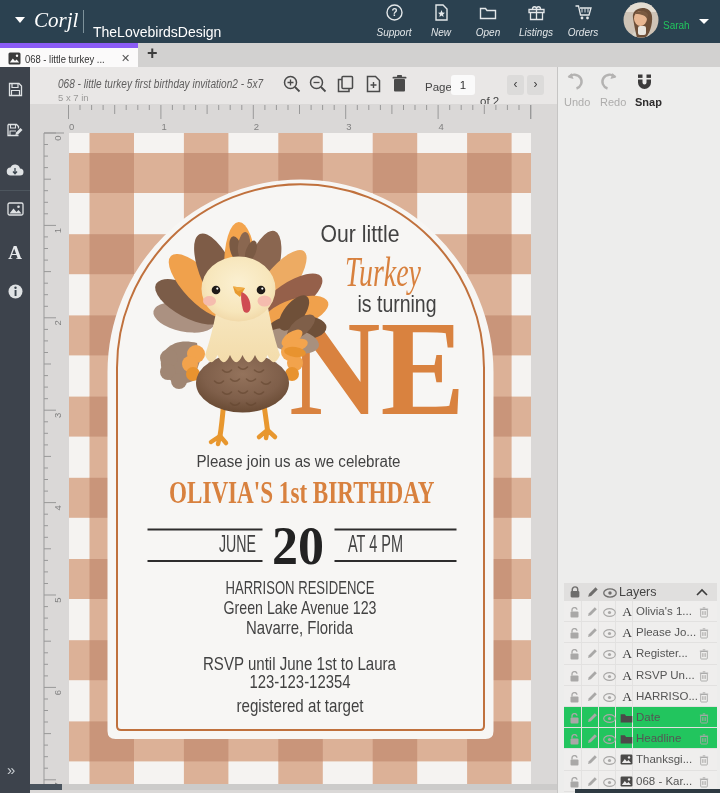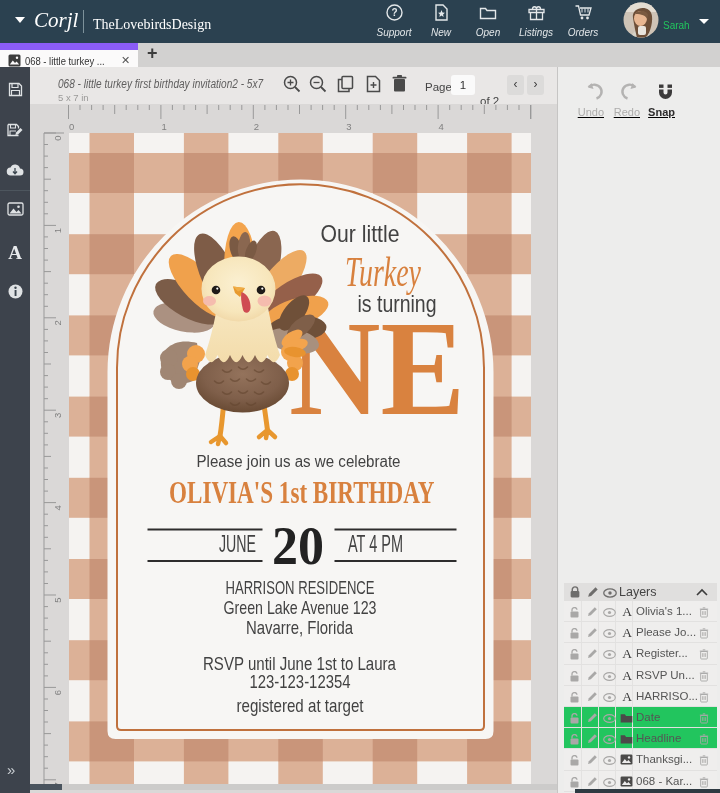--- a/index.html
+++ b/index.html
@@ -2,48 +2,48 @@
 <html><head>
 <meta charset="utf-8">
 <style>
 * { margin:0; padding:0; box-sizing:border-box; }
 html,body { width:720px; height:793px; overflow:hidden; font-family:"Liberation Sans", sans-serif; }
 #app { position:relative; width:720px; height:793px; background:#dad8d7; }
 #topbar { position:absolute; left:0; top:0; width:720px; height:43px; background:#2b4150; }
 #caret1 { position:absolute; left:15px; top:17px; width:0; height:0; border-left:5px solid transparent; border-right:5px solid transparent; border-top:6px solid #fff; }
 #logo { position:absolute; left:32px; top:4px; }
 #logosep { position:absolute; left:83px; top:10px; width:1px; height:23px; background:#7d919a; }
-#brand { position:absolute; left:93px; top:17px; color:#fff; font-size:14px;font-family:Liberation Serif, serif; }
+#brand { position:absolute; left:93px; top:24px; color:#fff; font-size:14px; }
 .topicon { position:absolute; top:4px; width:48px; text-align:center; color:#e3e7e9; }
 .topicon svg { display:block; margin:0 auto; }
 .topicon .lbl { font-size:10px; margin-top:6px; color:#e3e7e9;font-style:italic; }
 #avatar { position:absolute; left:623px; top:2px; }
 #sarah { position:absolute; left:663px; top:20px; color:#22c55e; font-size:10px; }
 #caret2 { position:absolute; left:699px; top:19px; width:0; height:0; border-left:5px solid transparent; border-right:5px solid transparent; border-top:5.5px solid #fff; }
 #tabbar { position:absolute; left:0; top:43px; width:720px; height:24px; background:#d2d1d0; }
-#tab { position:absolute; left:0; top:0; width:138px; height:24px; background:#fbfafa; border-top:7px solid #8b5cf6; }
+#tab { position:absolute; left:0; top:0; width:138px; height:24px; background:#fbfafa; border-top:5px solid #8b5cf6; }
 #tabtext { position:absolute; left:25px; top:5px; font-size:11.5px; color:#333; white-space:nowrap; transform:scaleX(0.82); transform-origin:0 0; }
 #tabx { position:absolute; left:121px; top:4px; font-size:11px; color:#555; }
 #plus { position:absolute; left:147px; top:0px; font-size:18px; color:#3c3c3c; font-weight:bold; }
 #sidebar { position:absolute; left:0; top:67px; width:30px; height:726px; background:#3d434c; }
 .sideicon { position:absolute; left:0; width:30px; text-align:center; }
 #sidesep { position:absolute; left:0; top:123px; width:30px; height:1px; background:#4d565e; }
 #sidechev { position:absolute; left:7px; top:694px; color:#c9ced2; font-size:15px; }
 #toolbar { position:absolute; left:30px; top:67px; width:527px; height:37px; background:#e9e7e6; }
 #doctitle { position:absolute; left:28px; top:10px; font-style:italic; font-size:12px; color:#5f5e5e; transform:scaleX(0.84); transform-origin:0 0; white-space:nowrap; }
 #docsize { position:absolute; left:28px; top:25px; font-size:9.5px; color:#9a9998; }
 .tbico { position:absolute; top:8px; }
 #pagelbl { position:absolute; left:395px; top:14px; font-size:11.5px; color:#454545; }
 #pageinput { position:absolute; left:421px; top:8px; width:24px; height:20px; background:#fafafa; border-radius:3px; font-size:11.5px; color:#333; text-align:center; line-height:20px; }
 #of2 { position:absolute; left:450px; top:14px; font-size:11.5px; color:#454545;margin-top:14px; }
 .navbtn { position:absolute; top:8px; width:17px; height:20px; background:#dcdbda; border-radius:3px; text-align:center; line-height:19px; font-size:12px; color:#3c3c3c; }
 #canvas { position:absolute; left:30px; top:104px; width:527px; height:689px; background:#dad8d7; overflow:hidden; }
 #design { position:absolute; left:38.5px; top:29px; width:462px; height:653px; }
 #rightpanel { position:absolute; left:557px; top:67px; width:163px; height:726px; background:#ededec; border-left:1px solid #c6c5c4; }
-.rp { position:absolute; width:40px; text-align:right; top:16px;text-decoration:underline; }
+.rp { position:absolute; width:40px; text-align:left; top:6px; }
 .rp .lbl { font-size:11px; margin-top:2px; }
 #layers { position:absolute; left:6px; top:516px; width:153px; }
 #lheader { position:relative; height:18px; background:#e0dfde;padding-left:8px; }
 #lheader .ltitle { position:absolute; left:55px; top:2px; font-size:12.5px; color:#444; }
 .lrow { position:relative; height:21.2px; background:#efeeed; border-bottom:1px solid #e2e1e0; font-size:11.5px; color:#555; }
 .lrow.sel { background:#22c55e; }
 .lrow .nm { position:absolute; left:72px; top:4px; }
 .vln { position:absolute; top:0; width:1px; height:100%; background:#e3e2e1; }
 .cell { position:absolute; top:0; }
 #hsb { position:absolute; left:30px; top:784px; width:527px; height:6px; background:#cccbca; }

